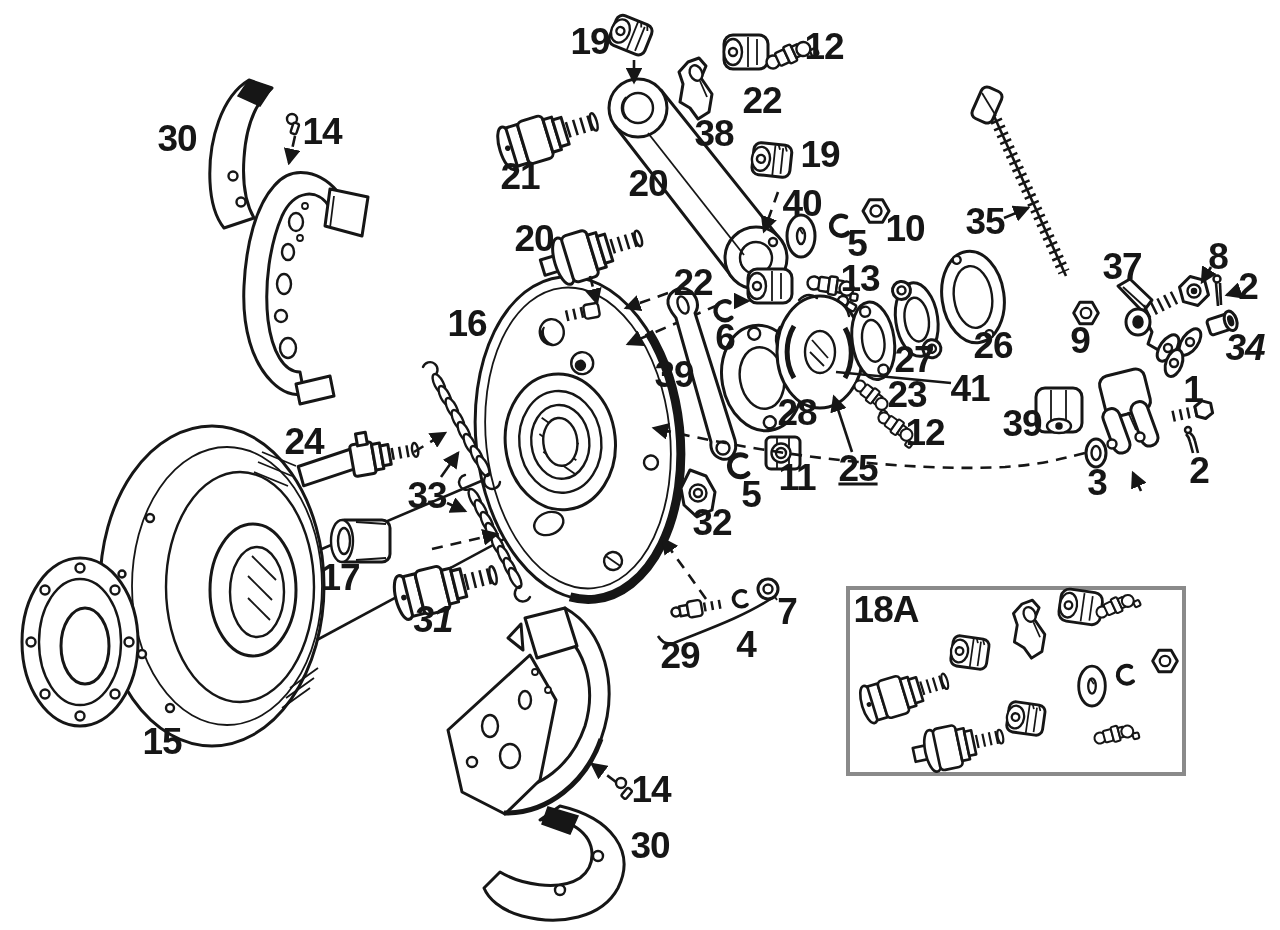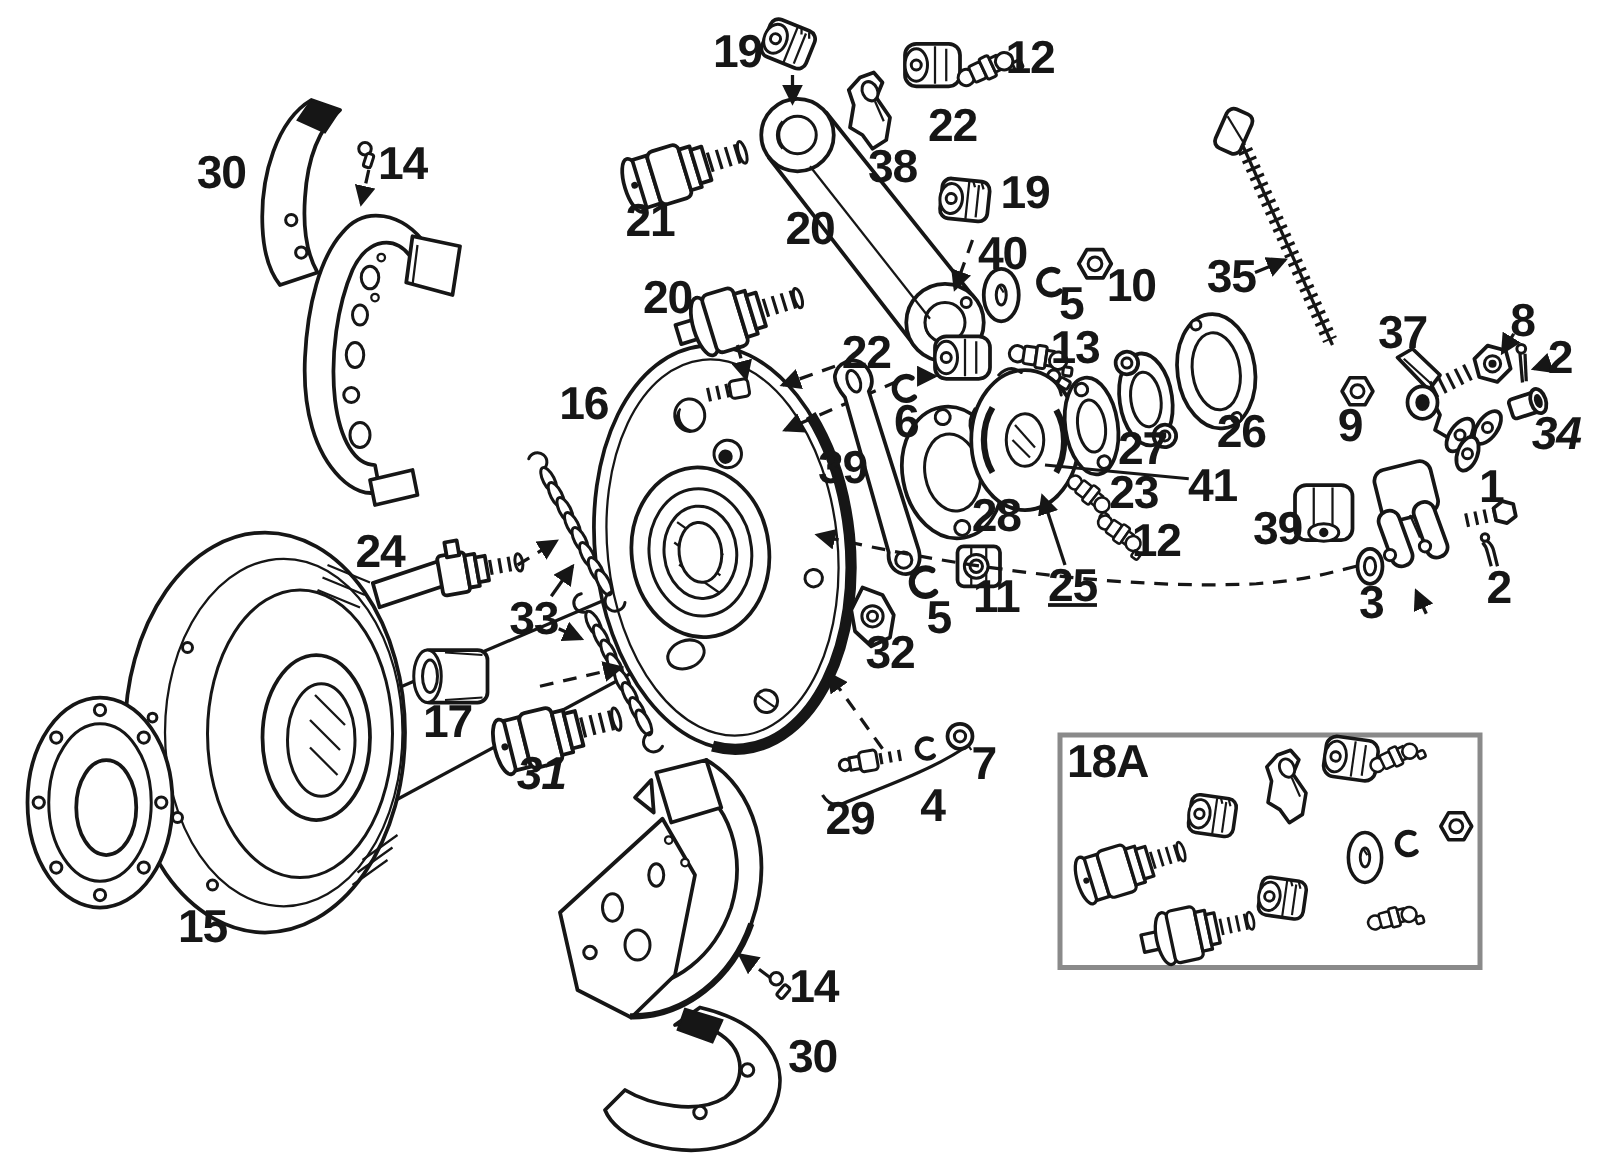--- a/index.html
+++ b/index.html
@@ -540,21 +540,21 @@
       <span class="lbl" style="left: 858px; top: 468px; text-decoration: underline;">25</span>
       <span class="lbl" style="left: 1022px; top: 423px;">39</span>
       <span class="lbl" style="left: 1193px; top: 389px;">1</span>
       <span class="lbl" style="left: 304px; top: 441px;">24</span>
       <span class="lbl" style="left: 797px; top: 477px;">11</span>
       <span class="lbl" style="left: 751px; top: 494px;">5</span>
       <span class="lbl" style="left: 1199px; top: 470px;">2</span>
       <span class="lbl" style="left: 1097px; top: 482px;">3</span>
       <span class="lbl" style="left: 427px; top: 495px;">33</span>
       <span class="lbl" style="left: 712px; top: 522px;">32</span>
-      <span class="lbl" style="left: 358px; top: 577px;">17</span>
+      <span class="lbl" style="left: 340px; top: 577px;">17</span>
       <span class="lbl" style="left: 433px; top: 619px; font-style: italic;">31</span>
       <span class="lbl" style="left: 787px; top: 611px;">7</span>
       <span class="lbl" style="left: 746px; top: 644px;">4</span>
       <span class="lbl" style="left: 680px; top: 655px;">29</span>
       <span class="lbl" style="left: 162px; top: 741px;">15</span>
       <span class="lbl" style="left: 651px; top: 789px;">14</span>
       <span class="lbl" style="left: 650px; top: 845px;">30</span>
       <span class="lbl" style="left: 886px; top: 609px;">18A</span>
     </div>
 </div>

